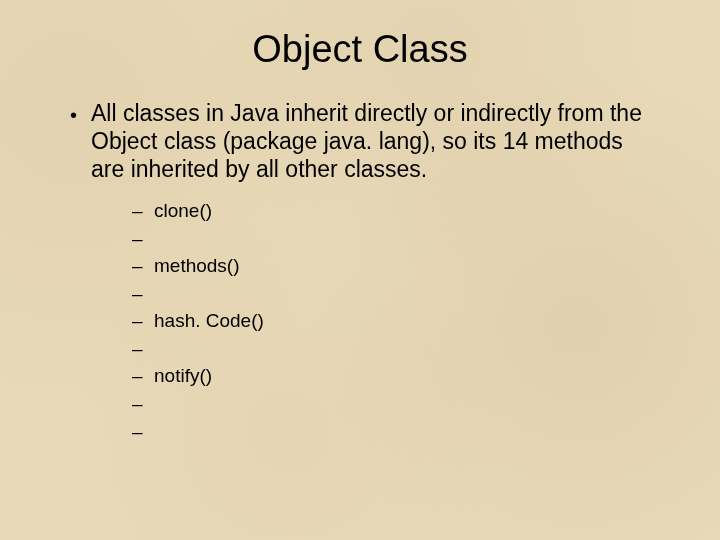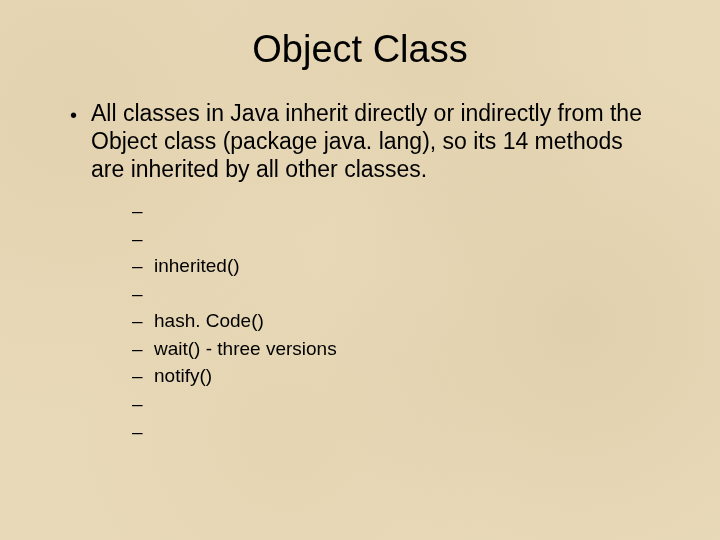--- a/index.html
+++ b/index.html
@@ -67,38 +67,38 @@
   <h1 class="title">Object Class</h1>
 
   <div class="main-bullet">
     <span class="dot">•</span>
     <span>All classes in Java inherit directly or indirectly from the Object class (package java. lang), so its 14 methods are inherited by all other classes.</span>
   </div>
 
   <div class="sub-list">
     <div class="sub-item">
       <span class="dash">–</span>
+      <span>clone()</span>
     </div>
     <div class="sub-item">
       <span class="dash">–</span>
     </div>
     <div class="sub-item">
       <span class="dash">–</span>
-      <span>inherited()</span>
+      <span>methods()</span>
     </div>
     <div class="sub-item">
       <span class="dash">–</span>
     </div>
     <div class="sub-item">
       <span class="dash">–</span>
       <span>hash. Code()</span>
     </div>
     <div class="sub-item">
       <span class="dash">–</span>
-      <span>wait() - three versions</span>
     </div>
     <div class="sub-item">
       <span class="dash">–</span>
       <span>notify()</span>
     </div>
     <div class="sub-item">
       <span class="dash">–</span>
     </div>
     <div class="sub-item">
       <span class="dash">–</span>

